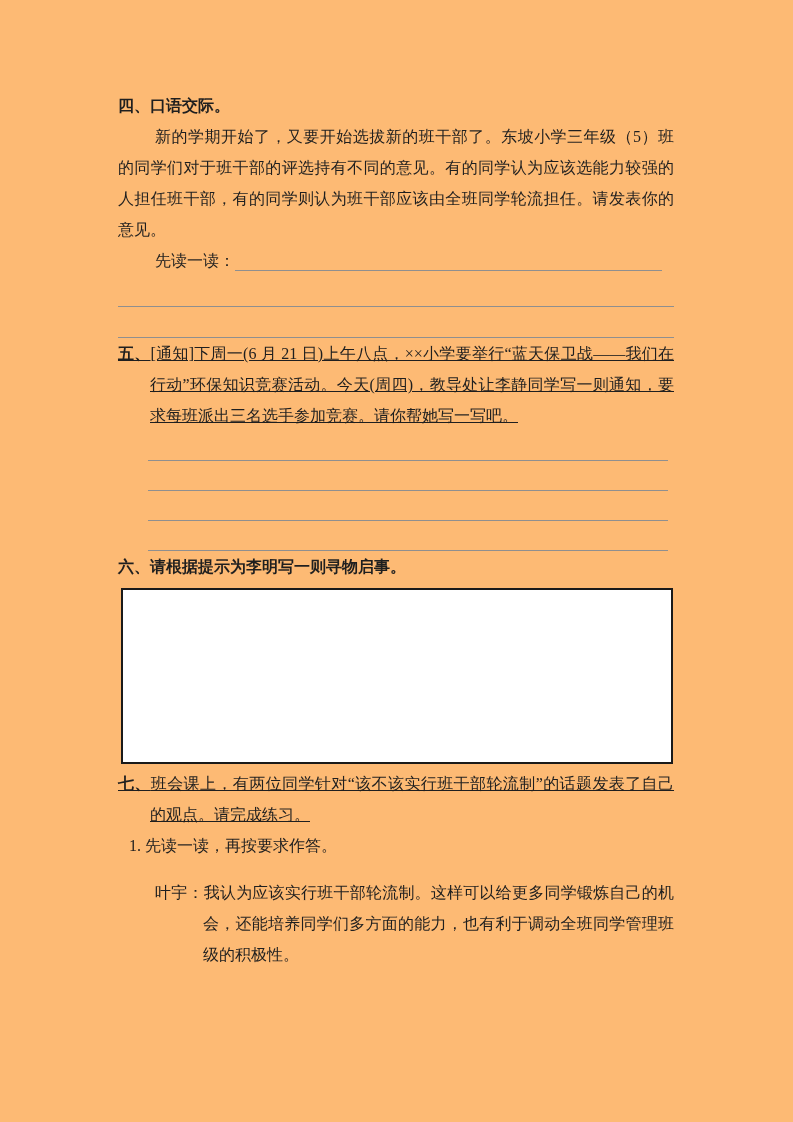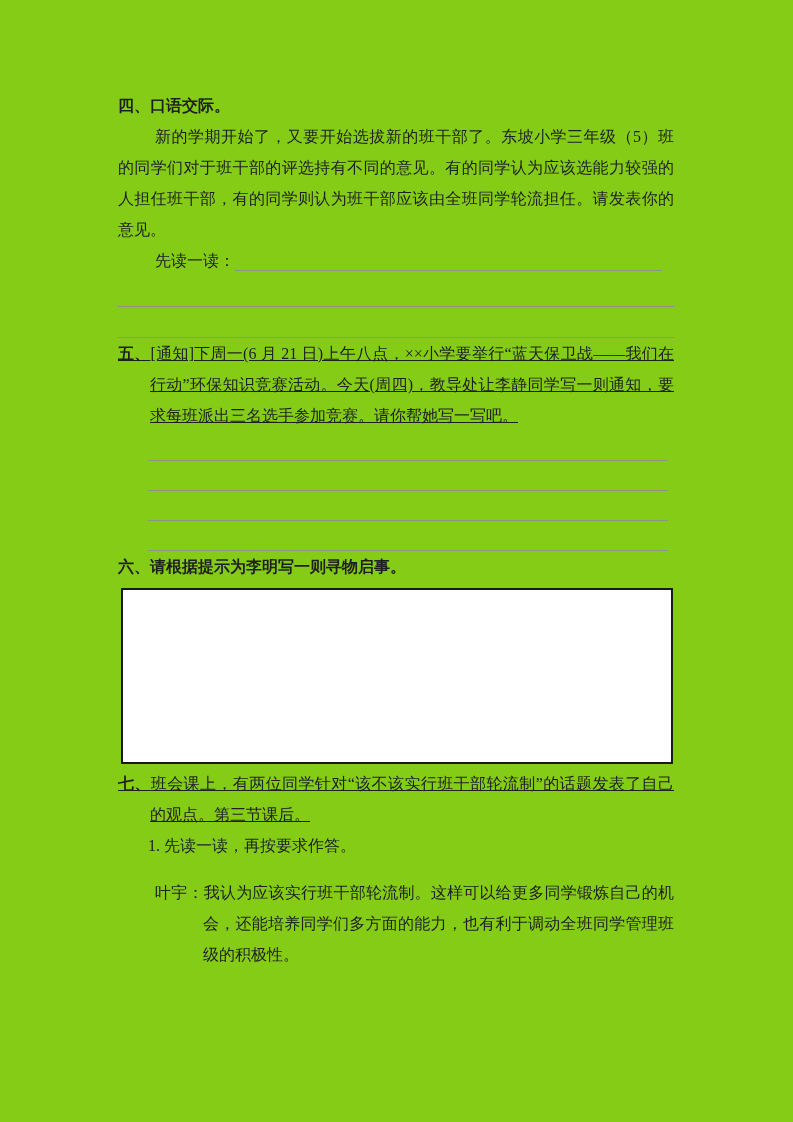--- a/index.html
+++ b/index.html
@@ -1,19 +1,19 @@
 <!DOCTYPE html>
 <html lang="zh"><head>
 <meta charset="utf-8">
 <style>
   html,body { margin:0; padding:0; background:#ffffff; }
   .page {
     position:relative;
     width:793px; height:1122px;
-    background:#84cc16;
+    background:#fdba74;
     font-family:"Liberation Serif","DejaVu Serif",serif;
     font-size:16px;
     color:#1f1f1f;
     overflow:hidden;
   }
   .content {
     position:absolute;
     left:118px; top:90px;
     width:556px;
     line-height:31px;
@@ -30,21 +30,21 @@
   .lines-group { margin-left:30px; width:520px; }
   .lines-group .blank-line { height:29px; }
   .heading-row { }
   .answer-box {
     margin-top:6px; margin-left:3px;
     width:548px; height:172px;
     border:2px solid #1a1a1a;
     background:#ffffff;
   }
   .s7-head { margin-top:4px; }
-  .list-item { margin-left:30px; }
+  .list-item { margin-left:11px; }
   .speaker { margin-left:37px; padding-left:48px; text-indent:-48px;margin-top:16px; }
 </style>
 </head>
 <body>
 
 <div class="page">
   <div class="content">
 
     <p class="b"><span>四、</span><span>口语交际。</span></p>
     <p class="indent-para">新的学期开始了，又要开始选拔新的班干部了。东坡小学三年级（5）班的同学们对于班干部的评选持有不同的意见。有的同学认为应该选能力较强的人担任班干部，有的同学则认为班干部应该由全班同学轮流担任。请发表你的意见。</p>
@@ -59,18 +59,18 @@
     <div class="lines-group">
       <div class="blank-line"></div>
       <div class="blank-line"></div>
       <div class="blank-line"></div>
       <div class="blank-line"></div>
     </div>
 
     <p class="b heading-row"><span>六、</span><span>请根据提示为李明写一则寻物启事。</span></p>
     <div class="answer-box"></div>
 
-    <p class="hang s7-head"><span class="b">七、</span><span>班会课上，有两位同学针对“该不该实行班干部轮流制”的话题发表了自己的观点。第三节课后。</span></p>
+    <p class="hang s7-head"><span class="b">七、</span><span>班会课上，有两位同学针对“该不该实行班干部轮流制”的话题发表了自己的观点。请完成练习。</span></p>
     <p class="list-item">1. 先读一读，再按要求作答。</p>
     <p class="speaker"><span>叶宇：</span><span>我认为应该实行班干部轮流制。这样可以给更多同学锻炼自己的机会，还能培养同学们多方面的能力，也有利于调动全班同学管理班级的积极性。</span></p>
 
   </div>
 </div>
 
 </body></html>

